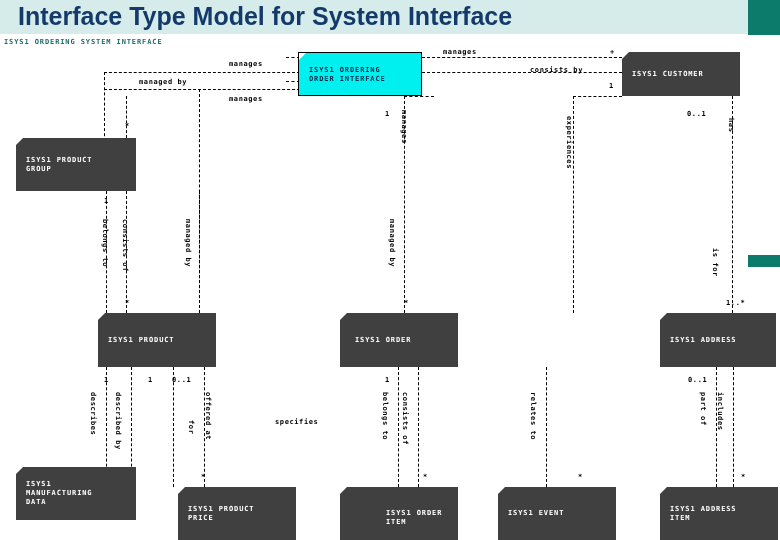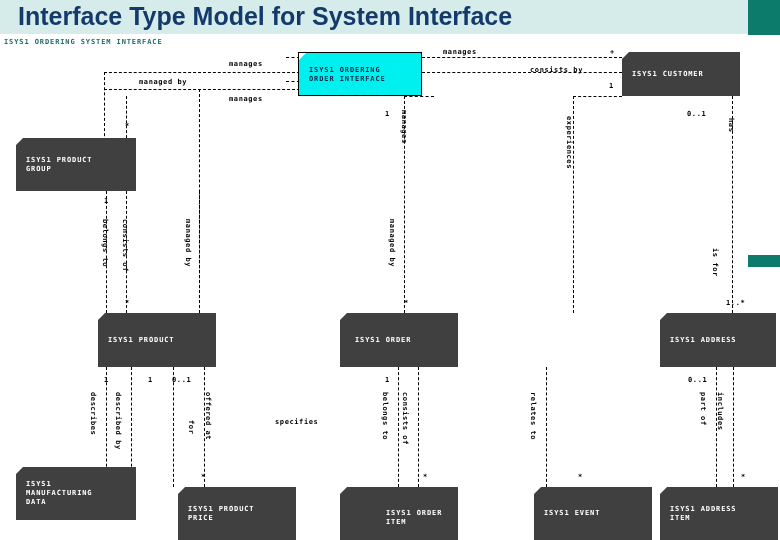--- a/index.html
+++ b/index.html
@@ -205,21 +205,21 @@
       </div>
       <div class="node red" style="left: 178px; top: 487px; width: 118px; height: 53px;">
         <div class="corner"></div>
         <div class="card-title" style="left: 10px; top: 18px;">ISYS1 PRODUCT
 PRICE</div>
       </div>
       <div class="node red" style="left: 340px; top: 487px; width: 118px; height: 53px;">
         <div class="corner"></div>
         <div class="card-title" style="left: 10px; top: 22px; margin-left: 36px;">ISYS1 ORDER ITEM</div>
       </div>
-      <div class="node red" style="left: 498px; top: 487px; width: 118px; height: 53px; margin-left: 36px;">
+      <div class="node red" style="left: 498px; top: 487px; width: 118px; height: 53px;">
         <div class="corner"></div>
         <div class="card-title" style="left: 10px; top: 22px;">ISYS1 EVENT</div>
       </div>
       <div class="node red" style="left: 660px; top: 487px; width: 118px; height: 53px;">
         <div class="corner"></div>
         <div class="card-title" style="left: 10px; top: 18px;">ISYS1 ADDRESS
 ITEM</div>
       </div>
     </div>
 

